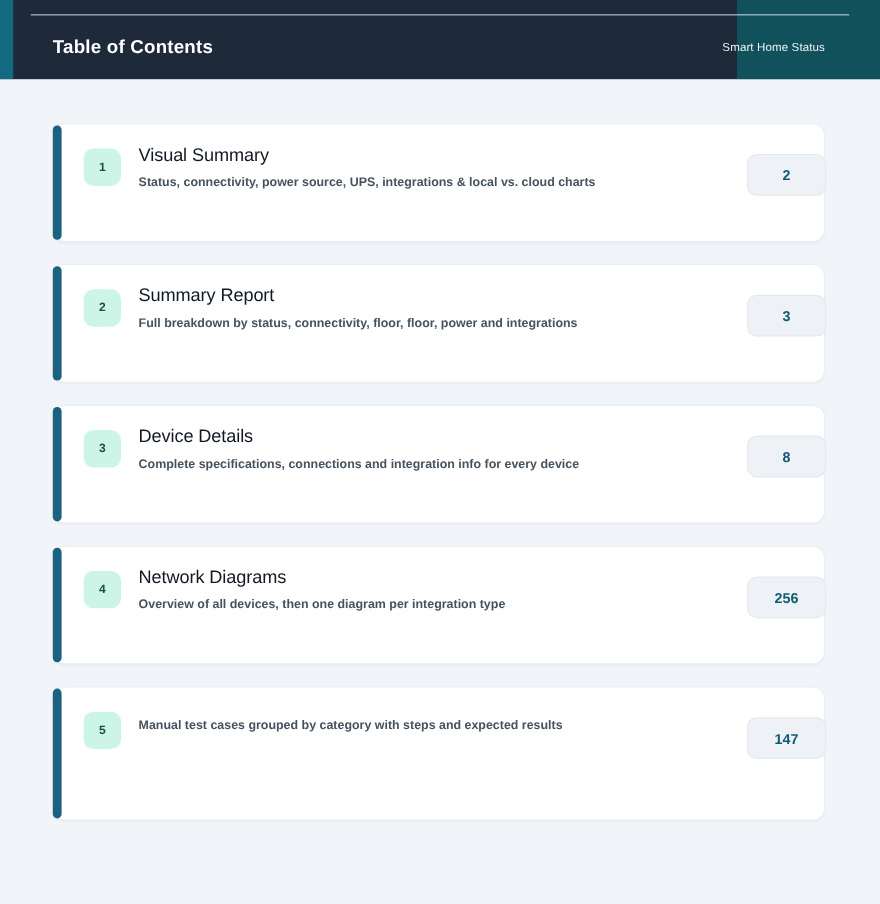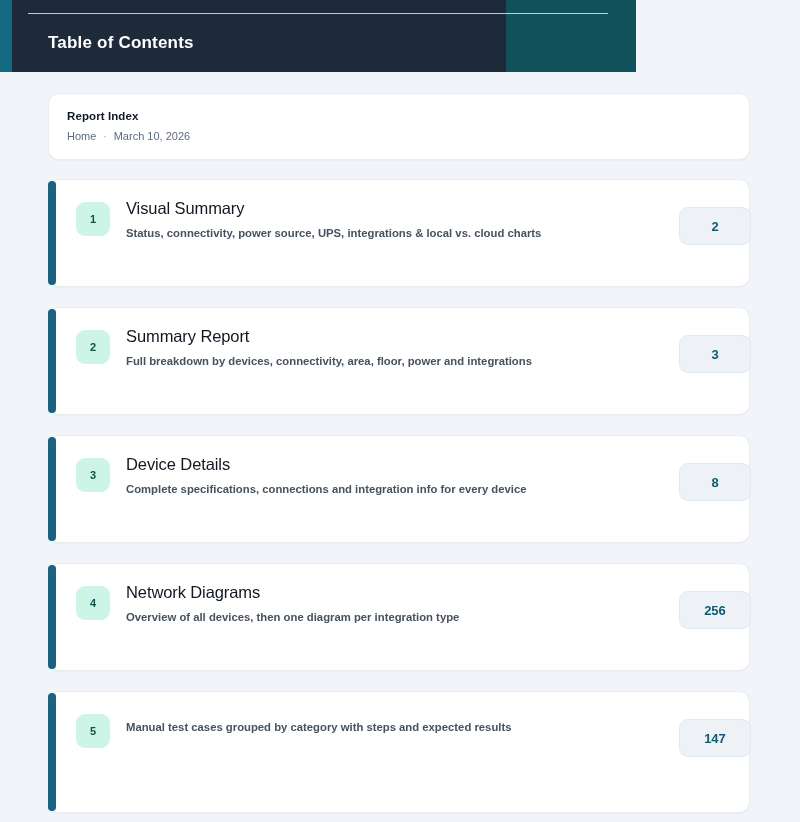--- a/index.html
+++ b/index.html
@@ -13,21 +13,21 @@
 
   body {
     background: #f1f5f9;
     font-family: "Liberation Sans", sans-serif;
     -webkit-font-smoothing: antialiased;
   }
 
   
   .header {
     position: relative;
-    width: 636px;
+    width: 800px;
     height: 72px;
     background: #1e2a3a;
     overflow: hidden;
   }
   .header-left-strip {
     position: absolute;
     left: 0; top: 0;
     width: 12px;
     height: 72px;
     background: #13697f;
@@ -203,48 +203,40 @@
   <div class="header-right-block"></div>
   <div class="header-rule"></div>
   <div class="header-inner">
     <div class="header-title">Table of Contents</div>
     <div class="header-brand">Smart Home Status</div>
   </div>
 </div>
 
 <div class="page">
 
-  <div class="index-card">
-    <div class="index-title">Report Index</div>
-    <div class="index-meta">
-      <span>Home</span>
-      <span class="dot">·</span>
-      <span>March 10, 2026</span>
-    </div>
-  </div>
 
   <div class="toc-list" id="toc-list">
       <div class="toc-card">
         <div class="accent-bar"></div>
         <div class="toc-row">
           <div class="num-badge">1</div>
           <div class="toc-text">
             <div class="toc-title">Visual Summary</div>
             <div class="toc-desc">Status, connectivity, power source, UPS, integrations &amp; local vs. cloud charts</div>
           </div>
         </div>
         <div class="page-badge">2</div>
       </div>
       <div class="toc-card">
         <div class="accent-bar"></div>
         <div class="toc-row">
           <div class="num-badge">2</div>
           <div class="toc-text">
             <div class="toc-title">Summary Report</div>
-            <div class="toc-desc">Full breakdown by devices, connectivity, area, floor, power and integrations</div>
+            <div class="toc-desc">Full breakdown by status, connectivity, floor, floor, power and integrations</div>
           </div>
         </div>
         <div class="page-badge">3</div>
       </div>
       <div class="toc-card">
         <div class="accent-bar"></div>
         <div class="toc-row">
           <div class="num-badge">3</div>
           <div class="toc-text">
             <div class="toc-title">Device Details</div>

